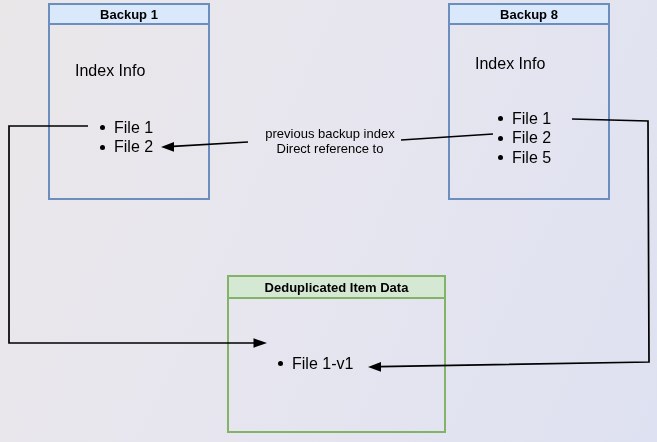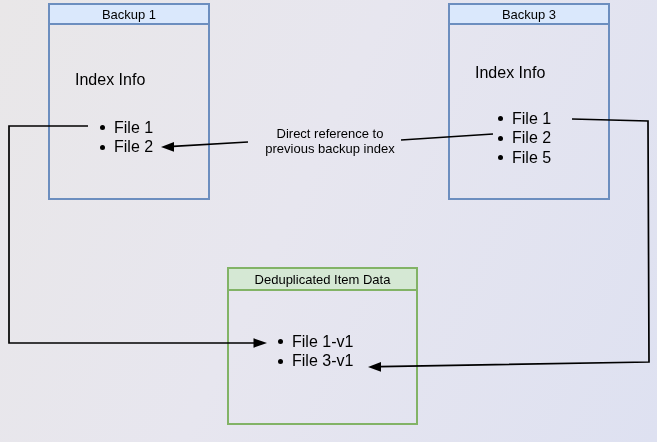--- a/index.html
+++ b/index.html
@@ -19,32 +19,31 @@
     background: transparent;
   }
   .box.blue  { border-color: #6c8ebf; }
   .box.green { border-color: #82b366; }
   .box-header {
     box-sizing: border-box;
     border-bottom: 2px solid;
     display: flex;
     align-items: center;
     justify-content: center;
-    font-weight: normal;
+    font-weight: bold;
     font-size: 13px;
   }
   .blue  .box-header { background: #dae8fc; border-color: #6c8ebf; height: 20px; }
   .green .box-header { background: #d5e8d4; border-color: #82b366; height: 22px; }
 
   .free-label {
     position: absolute;
     font-size: 16px;
     line-height: 19px;
     white-space: nowrap;
-    margin-top: 9px;
   }
   .list { position: absolute; }
   .lrow {
     display: flex;
     align-items: center;
     height: 19.5px;
     font-size: 16px;
     white-space: nowrap;
   }
   .dot {
@@ -89,58 +88,54 @@
       <span>File 1</span>
     </div>
     <div class="lrow">
       <span class="dot"></span>
       <span>File 2</span>
     </div>
   </div>
 
   <div class="box blue" style="left:448px; top:3px; width:162px; height:197px;">
     <div class="box-header">
-      <span>Backup 3</span>
+      <span>Backup 8</span>
     </div>
   </div>
   <div class="free-label" style="left:475px; top:54px;">Index Info</div>
   <div class="list" style="left:498px; top:109px;">
     <div class="lrow">
       <span class="dot"></span>
       <span>File 1</span>
     </div>
     <div class="lrow">
       <span class="dot"></span>
       <span>File 2</span>
     </div>
     <div class="lrow">
       <span class="dot"></span>
       <span>File 5</span>
     </div>
   </div>
 
-  <div class="box green" style="left:227px; top:267px; width:191px; height:158px;">
+  <div class="box green" style="left:227px; top:275px; width:219px; height:158px;">
     <div class="box-header">
       <span>Deduplicated Item Data</span>
     </div>
   </div>
-  <div class="list" style="left:278px; top:332px;">
+  <div class="list" style="left:278px; top:354px;">
     <div class="lrow">
       <span class="dot"></span>
       <span>File 1-v1</span>
     </div>
-    <div class="lrow">
-      <span class="dot"></span>
-      <span>File 3-v1</span>
-    </div>
   </div>
 
   <div class="edge-label">
+    <div>previous backup index</div>
     <div>Direct reference to</div>
-    <div>previous backup index</div>
   </div>
 
   <svg class="overlay" width="657" height="442" viewBox="0 0 657 442">
 
     <g>
       <path class="connector" d="M88 126 L9 126 L9 343 L254 343"></path>
       <polygon class="arrowhead" points="267,343 253.5,338.2 253.5,347.8"></polygon>
     </g>
 
     <g>

